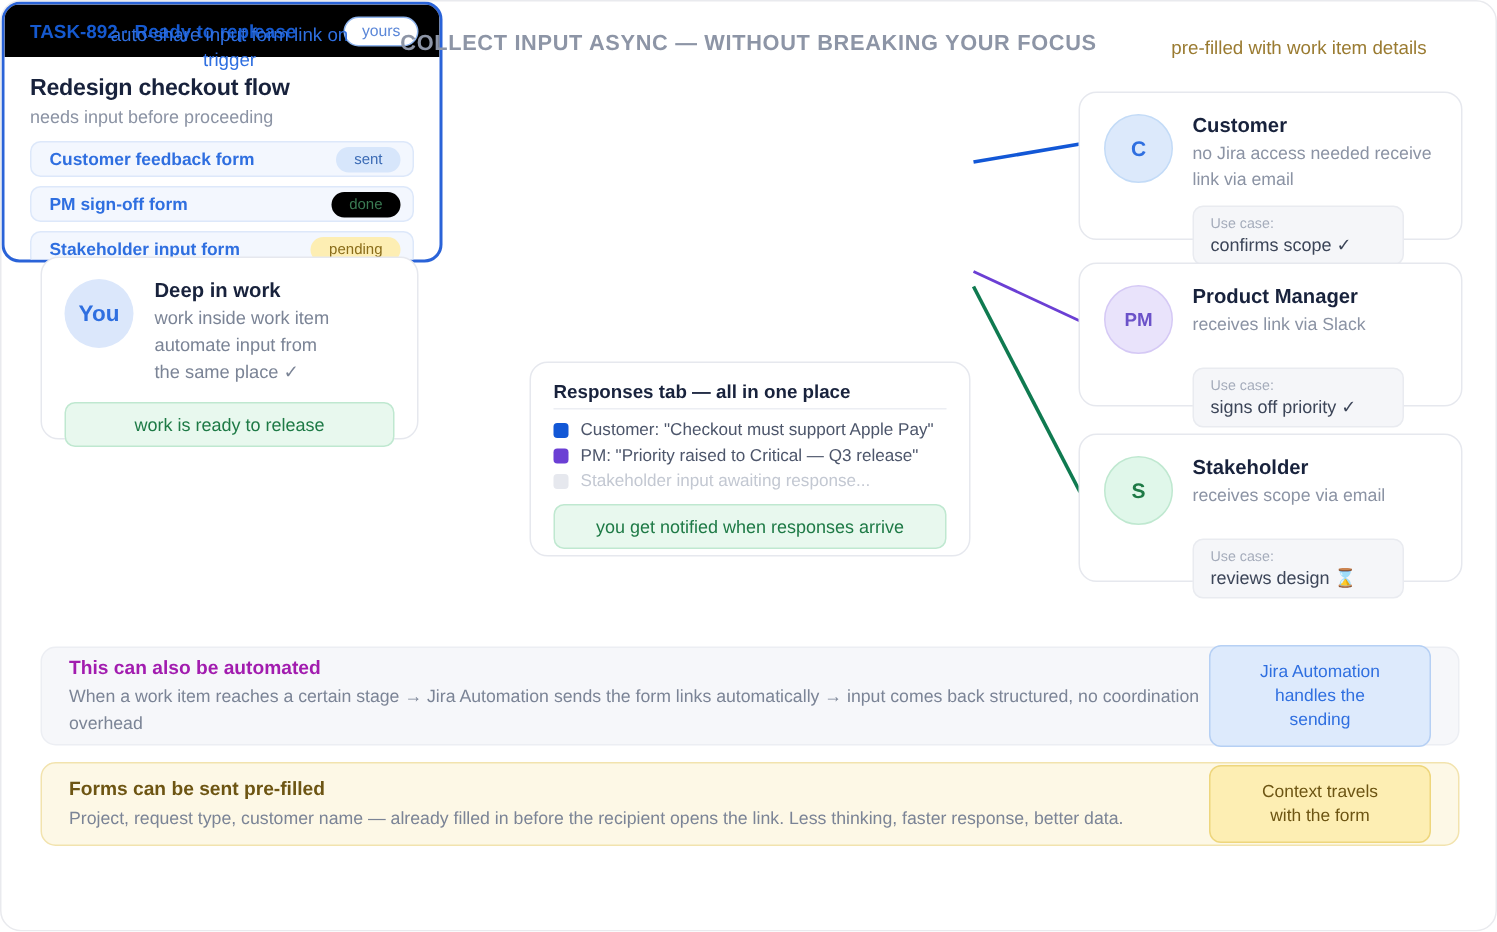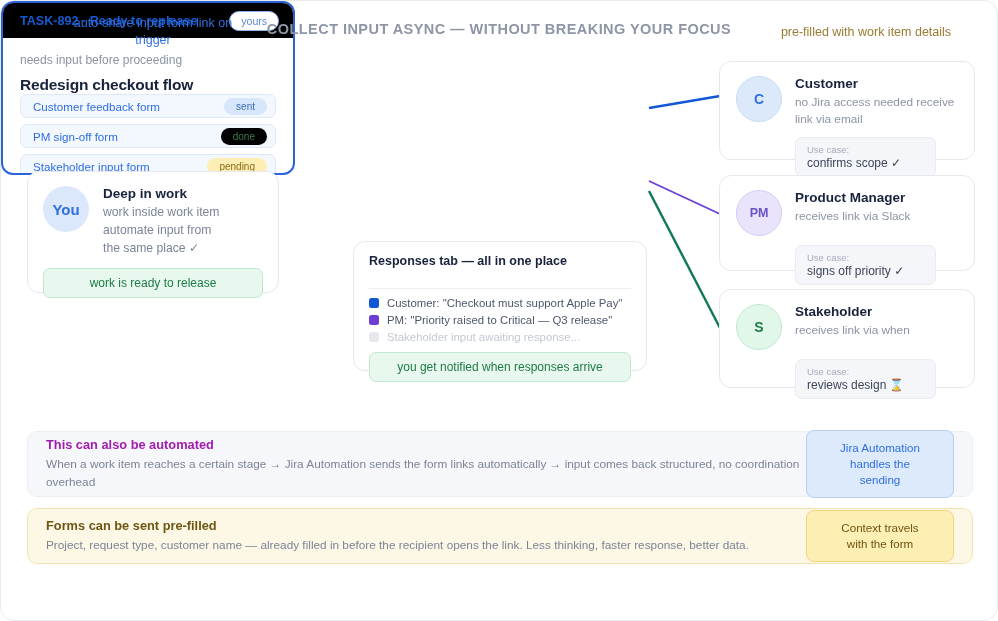--- a/index.html
+++ b/index.html
@@ -105,34 +105,34 @@
   #task-sub { font-size: 12px; color: #8b93a4; margin-top: 3px; margin-bottom: 9px; }
   .form-row {
     display: flex; align-items: center; justify-content: space-between;
     background: #f3f7fe;
     border: 1px solid #dde8fa;
     border-radius: 7px;
     padding: 5px 8px 5px 12px;
     margin-bottom: 6px;
     height: 24px;
   }
-  .form-name { font-size: 11.6px; color: #2f6fe0; }
+  .form-name { font-size: 11.6px; color: #2f6fe0; font-weight: bold; }
   .chip { font-size: 10px; border-radius: 999px; padding: 3px 12px; }
   .chip-sent    { background: #d7e6fb; color: #3b6bb5; }
   .chip-done    { background: #000000; color: #3a7a53; }
   .chip-pending { background: #fdeeb3; color: #8a6d1a; }
 
   
   #resp-card {
     left: 352px; top: 240px; width: 294px; height: 130px;
     padding: 12px 15px;
   }
   #resp-title {
     font-size: 12.5px; font-weight: bold; color: #18223c;
-    padding-bottom: 20px;
+    padding-bottom: 4px;
     border-bottom: 1px solid #eceef3;
     margin-bottom: 8px;
   }
   .resp-line { display: flex; align-items: center; gap: 8px; margin-bottom: 5px; }
   .sq { width: 10px; height: 10px; border-radius: 2.5px; flex: 0 0 auto; }
   .resp-text { font-size: 11.4px; color: #4d566b; }
   .resp-text.muted { color: #c3c8d2; }
 
   
   .persona { width: 256px; padding: 14px 16px; }
@@ -218,22 +218,22 @@
     </div>
     <div class="pill-banner pill-green">work is ready to release</div>
   </div>
 
   <div id="task-card">
     <div id="task-head">
       <span id="task-head-title">TASK-892 · Ready to replease</span>
       <span class="badge-yours">yours</span>
     </div>
     <div id="task-body">
+      <div id="task-title">Redesign checkout flow</div>
       <div id="task-sub">needs input before proceeding</div>
-      <div id="task-title">Redesign checkout flow</div>
       <div id="form-rows">
           <div class="form-row">
             <span class="form-name">Customer feedback form</span>
             <span class="chip chip-sent">sent</span>
           </div>
           <div class="form-row">
             <span class="form-name">PM sign-off form</span>
             <span class="chip chip-done">done</span>
           </div>
           <div class="form-row">
@@ -289,21 +289,21 @@
       <div class="uc-label">Use case:</div>
       <div class="uc-value">signs off priority ✓</div>
     </div>
   </div>
 
   <div class="card persona" id="p-stake">
     <div class="p-row">
       <div class="avatar avatar-s">S</div>
       <div>
         <div class="p-name">Stakeholder</div>
-        <div class="p-desc">receives link via when</div>
+        <div class="p-desc">receives scope via email</div>
       </div>
     </div>
     <div class="usecase">
       <div class="uc-label">Use case:</div>
       <div class="uc-value">reviews design ⌛</div>
     </div>
   </div>
 
   <div class="banner" id="banner-auto">
     <div class="banner-txt">

